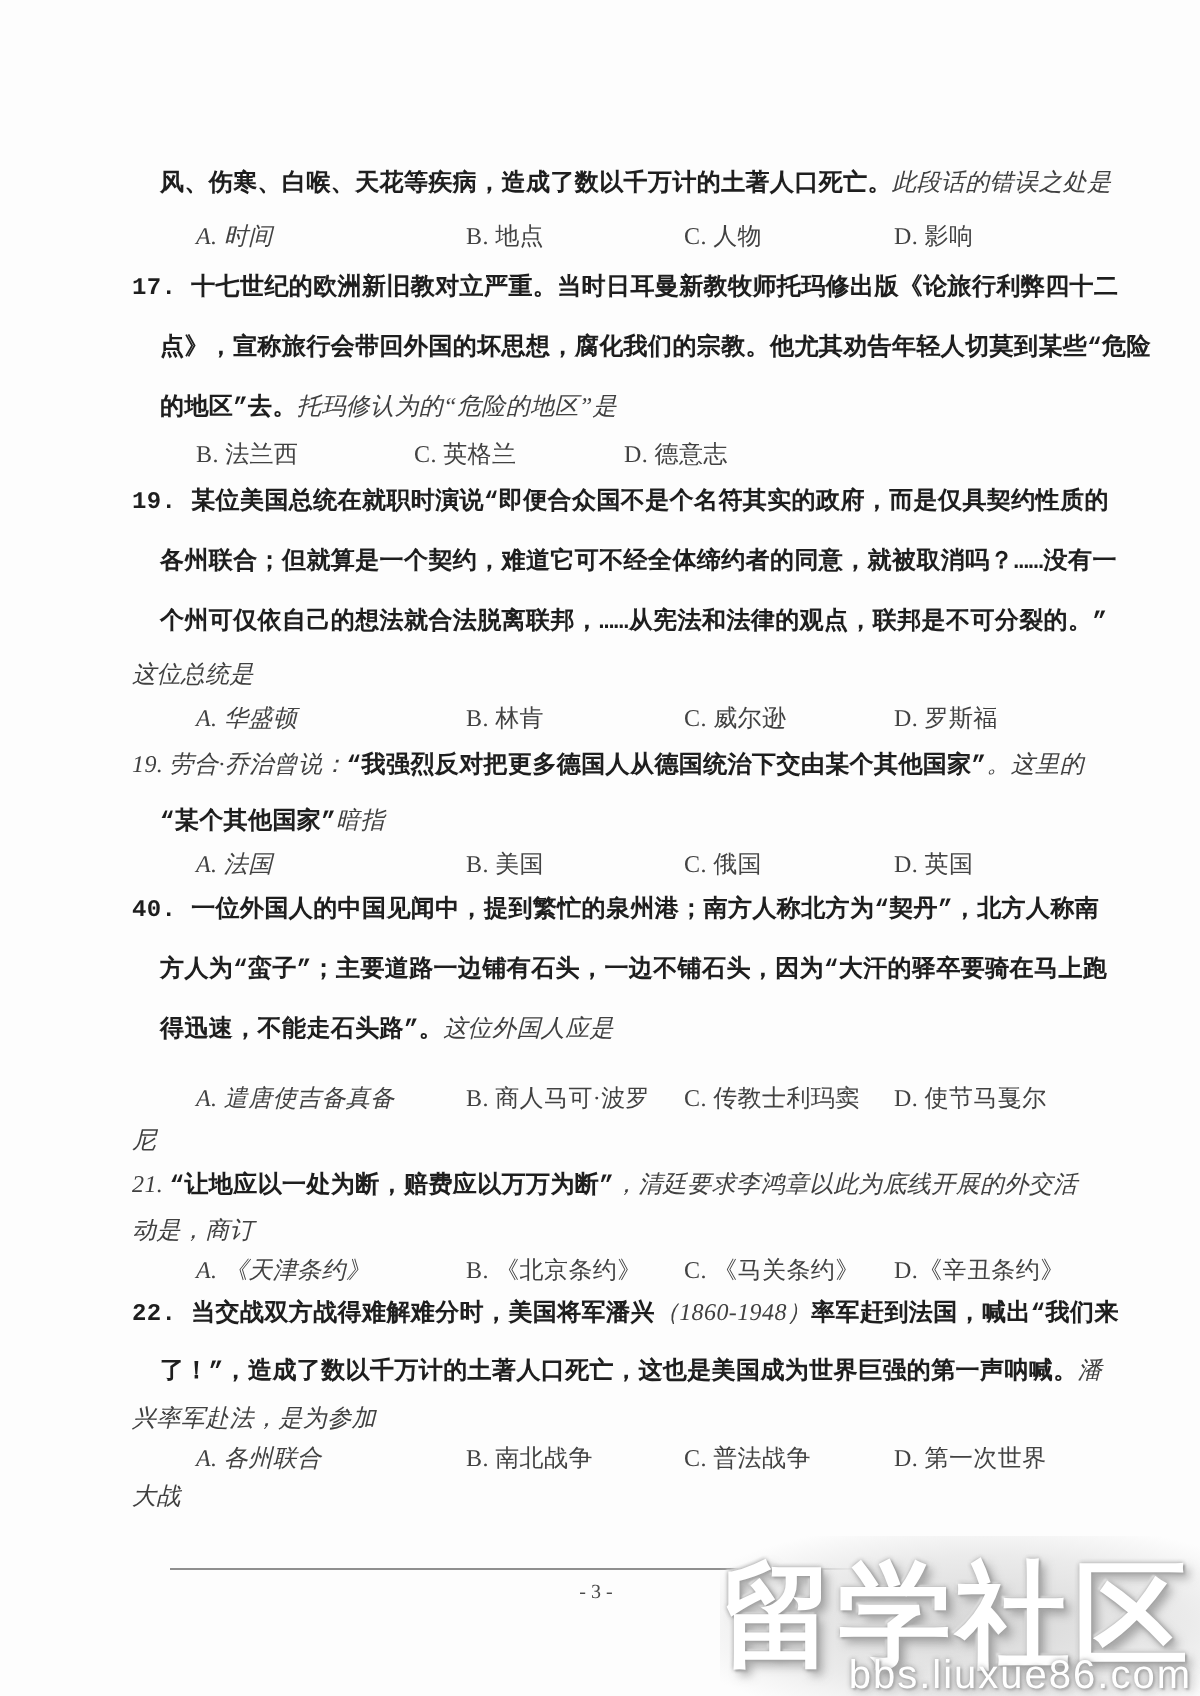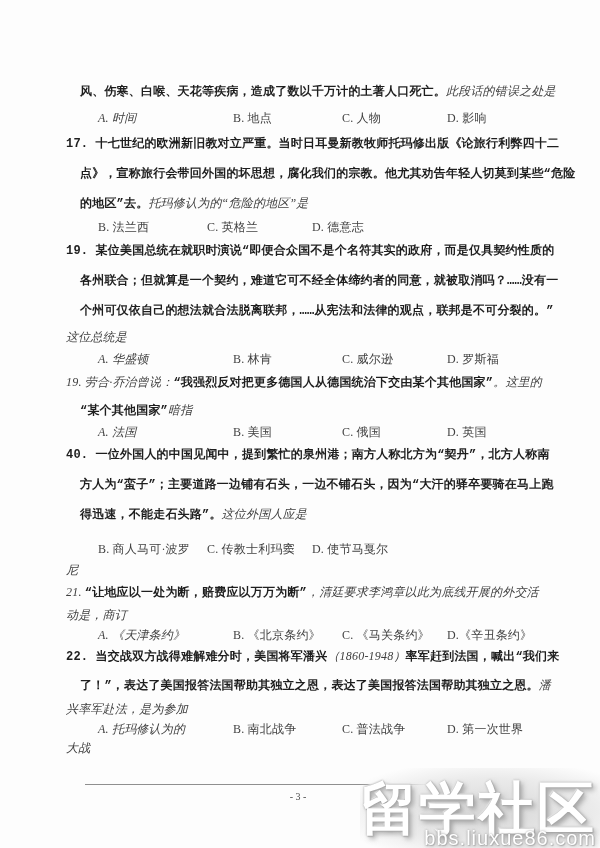--- a/index.html
+++ b/index.html
@@ -95,20 +95,21 @@
   <div class="ln num" style="top:446px">
     <span class="b">40. 一位外国人的中国见闻中，提到繁忙的泉州港；南方人称北方为“契丹”，北方人称南</span>
   </div>
   <div class="ln cont" style="top:476px">
     <span class="b">方人为“蛮子”；主要道路一边铺有石头，一边不铺石头，因为“大汗的驿卒要骑在马上跑</span>
   </div>
   <div class="ln cont" style="top:506px">
     <span class="b">得迅速，不能走石头路”。</span><span class="r">这位外国人应是</span>
   </div>
   <div class="ln opts" style="top:541px">
+    <span class="oc c1">A. 遣唐使吉备真备</span>
     <span class="oc c2">B. 商人马可·波罗</span>
     <span class="oc c3">C. 传教士利玛窦</span>
     <span class="oc">D. 使节马戛尔</span>
   </div>
   <div class="ln tail" style="top:562px">
     <span class="r">尼</span>
   </div>
 
   <div class="ln num" style="top:584px">
     <span class="r">21. </span><span class="b">“让地应以一处为断，赔费应以万万为断”</span><span class="r">，清廷要求李鸿章以此为底线开展的外交活</span>
@@ -120,27 +121,27 @@
     <span class="oc c1">A. 《天津条约》</span>
     <span class="oc c2">B. 《北京条约》</span>
     <span class="oc c3">C. 《马关条约》</span>
     <span class="oc">D.《辛丑条约》</span>
   </div>
 
   <div class="ln num" style="top:648px">
     <span class="b">22. 当交战双方战得难解难分时，美国将军潘兴</span><span class="r">（1860-1948）</span><span class="b">率军赶到法国，喊出“我们来</span>
   </div>
   <div class="ln cont" style="top:677px">
-    <span class="b">了！”，表达了美国报答法国帮助其独立之恩，表达了美国报答法国帮助其独立之恩。</span><span class="r">潘</span>
+    <span class="b">了！”，造成了数以千万计的土著人口死亡，这也是美国成为世界巨强的第一声呐喊。</span><span class="r">潘</span>
   </div>
   <div class="ln tail" style="top:701px">
     <span class="r">兴率军赴法，是为参加</span>
   </div>
   <div class="ln opts" style="top:721px">
-    <span class="oc c1">A. 托玛修认为的</span>
+    <span class="oc c1">A. 各州联合</span>
     <span class="oc c2">B. 南北战争</span>
     <span class="oc c3">C. 普法战争</span>
     <span class="oc">D. 第一次世界</span>
   </div>
   <div class="ln tail" style="top:740px">
     <span class="r">大战</span>
   </div>
 
   <div class="footer-line"></div>
   <div class="page-num">- 3 -</div>

